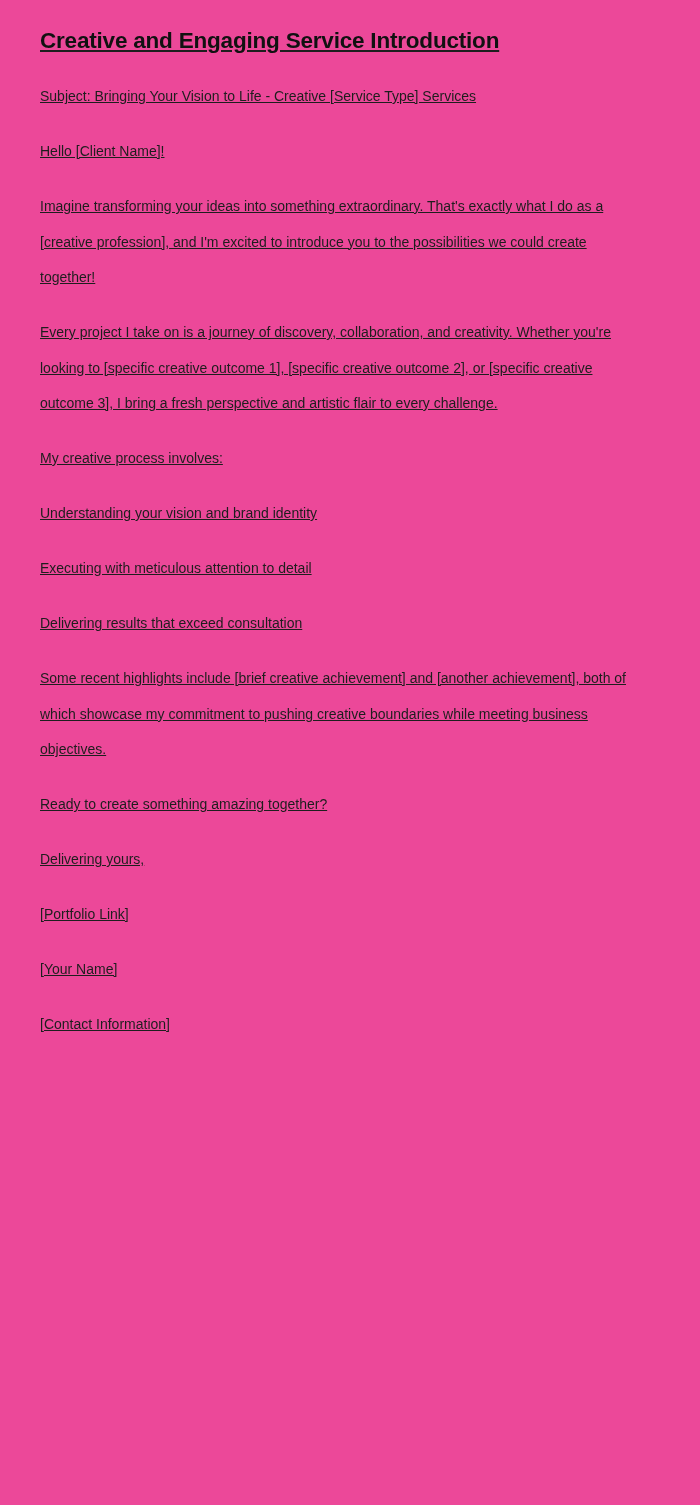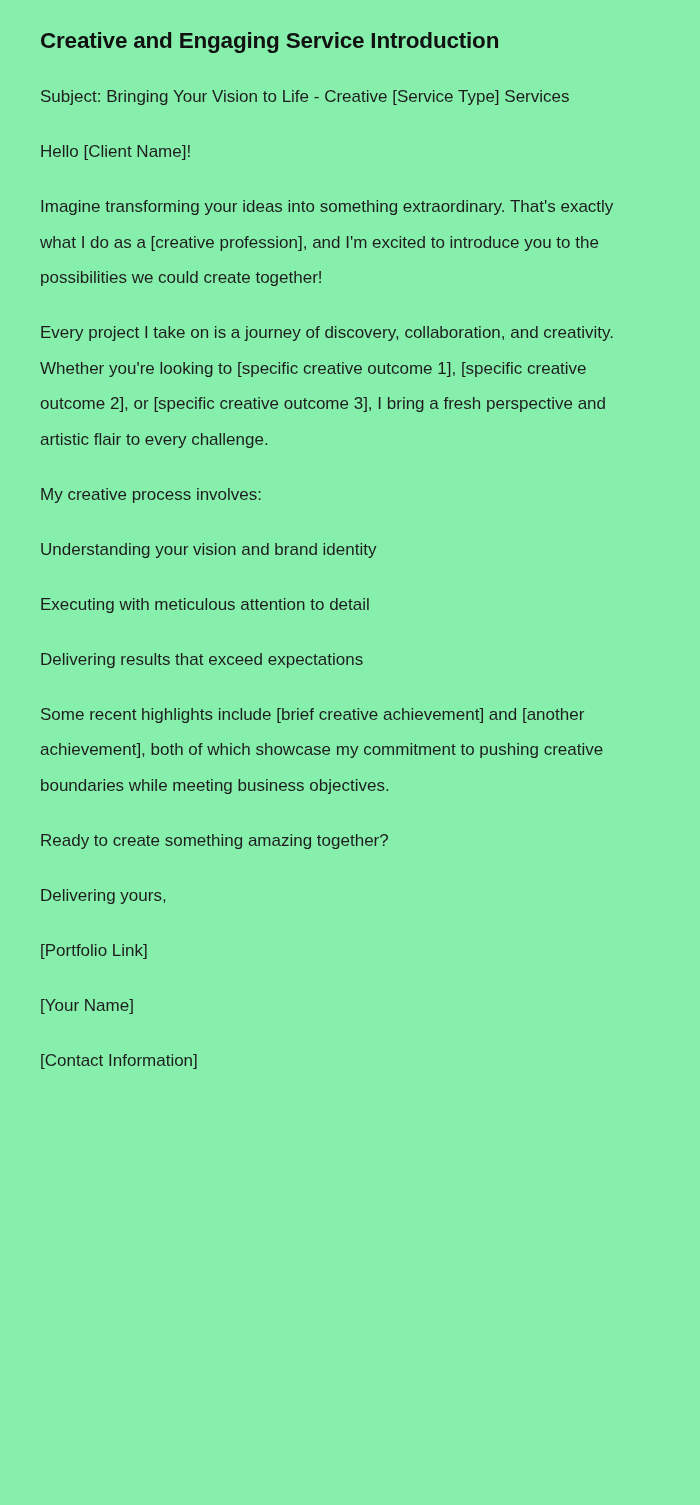--- a/index.html
+++ b/index.html
@@ -9,37 +9,38 @@
   }
   body {
     height: 1505px;
     font-family: "Liberation Sans", "DejaVu Sans", sans-serif;
     color: #1e1e1e;
     overflow: hidden;
   }
   .page {
     width: 700px;
     height: 1505px;
-    background: #86efac;
+    background: #ec4899;
     padding: 27px 48px 0 40px;
+    text-decoration: underline;
   }
   .doc-title {
     font-size: 22.5px;
     line-height: 28px;
     font-weight: 700;
     color: #111111;
     letter-spacing: -0.2px;
     margin-bottom: 24px;
     font-family: "Liberation Sans", "DejaVu Sans", sans-serif;
   }
   .doc-body {
     max-width: 604px;
   }
   .para {
-    font-size: 17px;
+    font-size: 14px;
     line-height: 35.5px;
     font-weight: 400;
     color: #1e1e1e;
     margin-bottom: 19.5px;
     letter-spacing: 0px;
   }
   .para:last-child {
     margin-bottom: 12px;
   }
 </style>
@@ -49,21 +50,21 @@
 <div class="page">
   <h1 class="doc-title">Creative and Engaging Service Introduction</h1>
   <div class="doc-body">
       <p class="para">Subject: Bringing Your Vision to Life - Creative [Service Type] Services</p>
       <p class="para">Hello [Client Name]!</p>
       <p class="para">Imagine transforming your ideas into something extraordinary. That's exactly what I do as a [creative profession], and I'm excited to introduce you to the possibilities we could create together!</p>
       <p class="para">Every project I take on is a journey of discovery, collaboration, and creativity. Whether you're looking to [specific creative outcome 1], [specific creative outcome 2], or [specific creative outcome 3], I bring a fresh perspective and artistic flair to every challenge.</p>
       <p class="para">My creative process involves:</p>
       <p class="para">Understanding your vision and brand identity</p>
       <p class="para">Executing with meticulous attention to detail</p>
-      <p class="para">Delivering results that exceed expectations</p>
+      <p class="para">Delivering results that exceed consultation</p>
       <p class="para">Some recent highlights include [brief creative achievement] and [another achievement], both of which showcase my commitment to pushing creative boundaries while meeting business objectives.</p>
       <p class="para">Ready to create something amazing together?</p>
       <p class="para">Delivering yours,</p>
       <p class="para">[Portfolio Link]</p>
       <p class="para">[Your Name]</p>
       <p class="para">[Contact Information]</p>
     </div>
 </div>
 
 </body></html>

